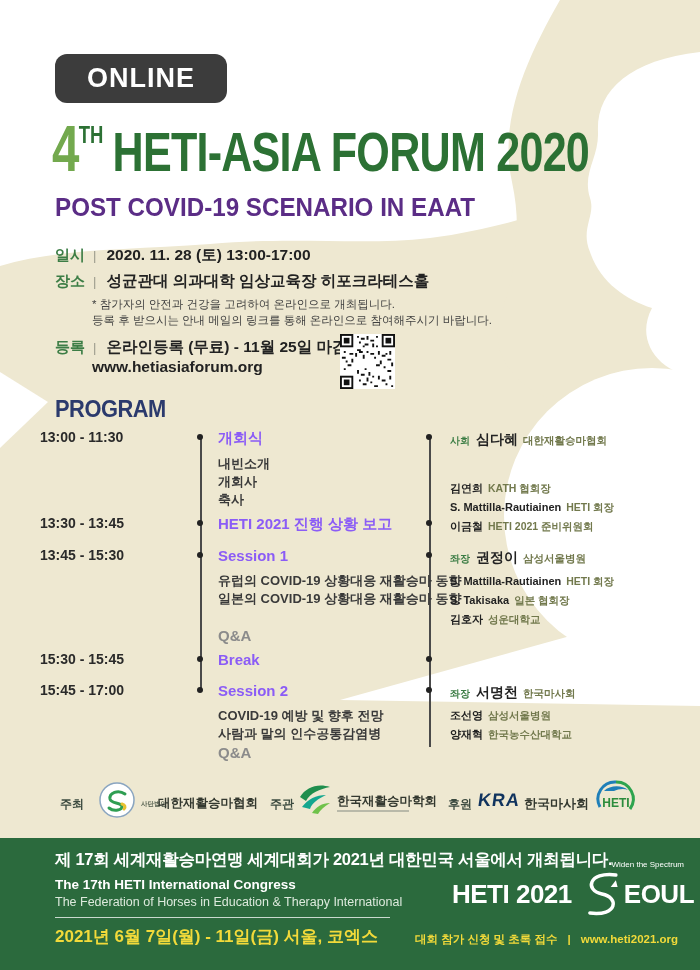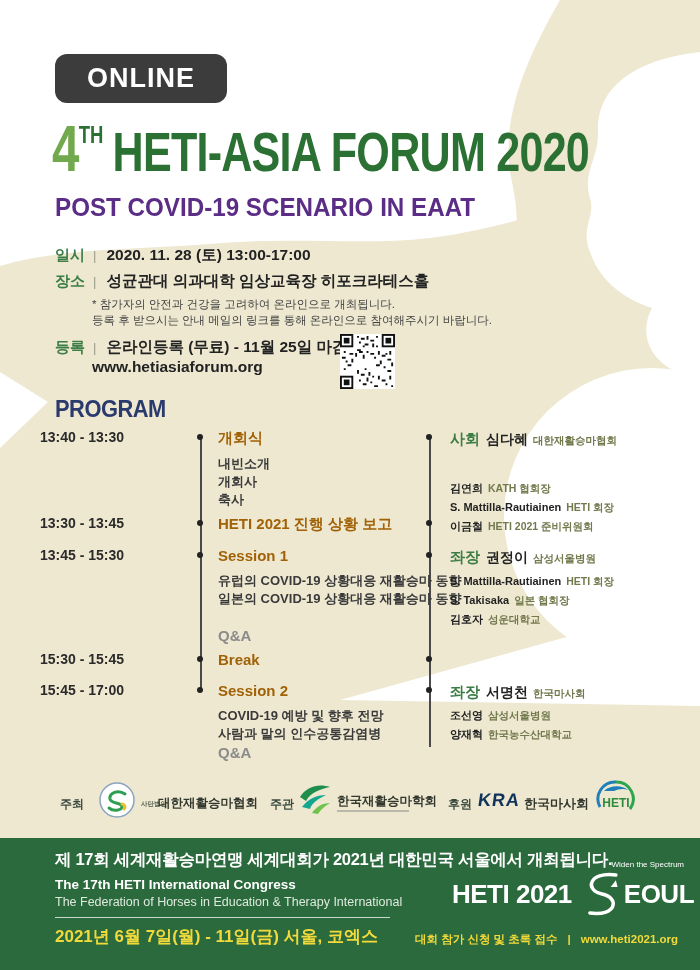--- a/index.html
+++ b/index.html
@@ -39,27 +39,27 @@
   .ivalue{font-weight:bold;font-size:15.5px;color:#222;}
   .note{position:absolute;left:92px;font-size:11.5px;color:#3f3f3f;white-space:nowrap;}
   .website{position:absolute;left:92px;font-weight:bold;font-size:15.5px;color:#222;}
 
   
   .prog-heading{
     position:absolute;left:55px;top:396px;margin:0;font-size:23px;font-weight:bold;
     color:#2b3a6d;letter-spacing:-0.5px;transform:scaleX(0.95);transform-origin:0 50%;
   }
   .ptime{position:absolute;left:40px;font-size:14px;font-weight:bold;color:#2a2a2a;white-space:nowrap;}
-  .ptitle{position:absolute;left:218px;font-size:15px;font-weight:bold;color:#a16207;white-space:nowrap;}
+  .ptitle{position:absolute;left:218px;font-size:15px;font-weight:bold;color:#8b5cf6;white-space:nowrap;}
   .pitems{position:absolute;left:218px;font-size:13px;font-weight:600;color:#3a3a3a;line-height:18px;white-space:nowrap;}
   .pqa{position:absolute;left:218px;font-size:15px;font-weight:bold;color:#8b8b8b;}
   .vline{position:absolute;width:1.5px;background:#4a4a4a;}
   .dot{position:absolute;width:6px;height:6px;border-radius:50%;background:#222;}
   .roleline{position:absolute;left:450px;white-space:nowrap;}
-  .prole{font-size:15px;font-weight:bold;color:#3c7d45;margin-right:6px;}
+  .prole{font-size:10px;font-weight:bold;color:#3c7d45;margin-right:6px;}
   .pname{font-size:14px;font-weight:bold;color:#222;}
   .paff{font-size:10.5px;font-weight:bold;color:#72794d;margin-left:5px;}
   .people{position:absolute;left:450px;line-height:18px;white-space:nowrap;}
   .people .pname{font-size:11px;}
 
   
   .slabel{position:absolute;font-size:12px;font-weight:bold;color:#3b4a3f;}
   .sorg{position:absolute;font-size:12.5px;font-weight:bold;color:#33382f;white-space:nowrap;}
   .sprefix{display:inline-block;width:14px;font-size:6.5px;line-height:7px;color:#55604f;
     vertical-align:middle;word-break:break-all;margin-right:3px;}
@@ -147,21 +147,21 @@
   <div class="dot" style="left:197px;top:520px;"></div>
   <div class="dot" style="left:197px;top:552px;"></div>
   <div class="dot" style="left:197px;top:656px;"></div>
   <div class="dot" style="left:197px;top:687px;"></div>
   <div class="dot" style="left:426px;top:434px;"></div>
   <div class="dot" style="left:426px;top:520px;"></div>
   <div class="dot" style="left:426px;top:552px;"></div>
   <div class="dot" style="left:426px;top:656px;"></div>
   <div class="dot" style="left:426px;top:687px;"></div>
 
-  <div class="ptime" style="top:429px;">13:40 - 13:30</div>
+  <div class="ptime" style="top:429px;">13:00 - 11:30</div>
   <div class="ptitle" style="top:429px;">개회식</div>
   <div class="pitems" style="top:455px;">
     <div>내빈소개</div>
     <div>개회사</div>
     <div>축사</div>
   </div>
   <div class="roleline" style="top:430px;">
     <span class="prole">사회</span><span class="pname">심다혜</span><span class="paff">대한재활승마협회</span>
   </div>
   <div class="people" style="top:478px;">

